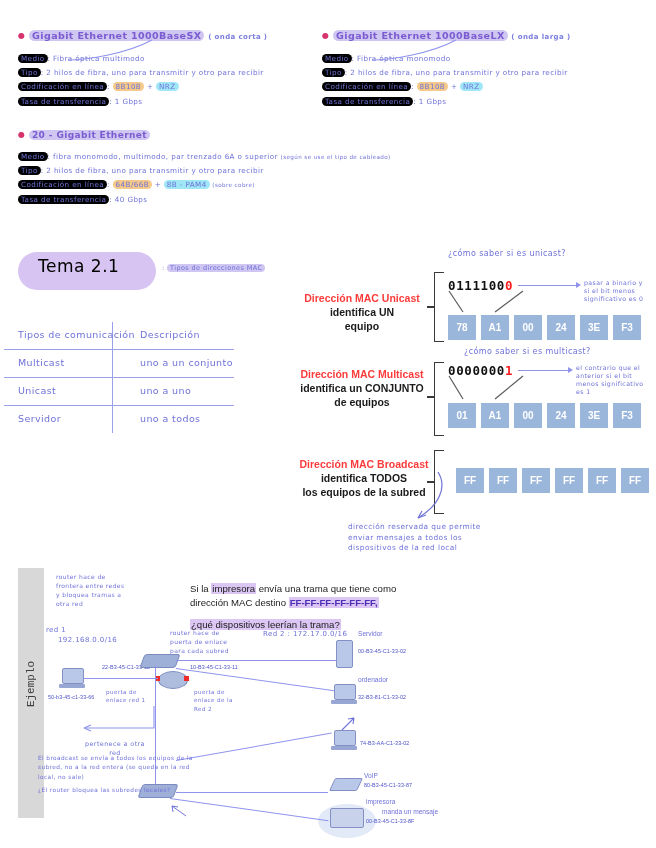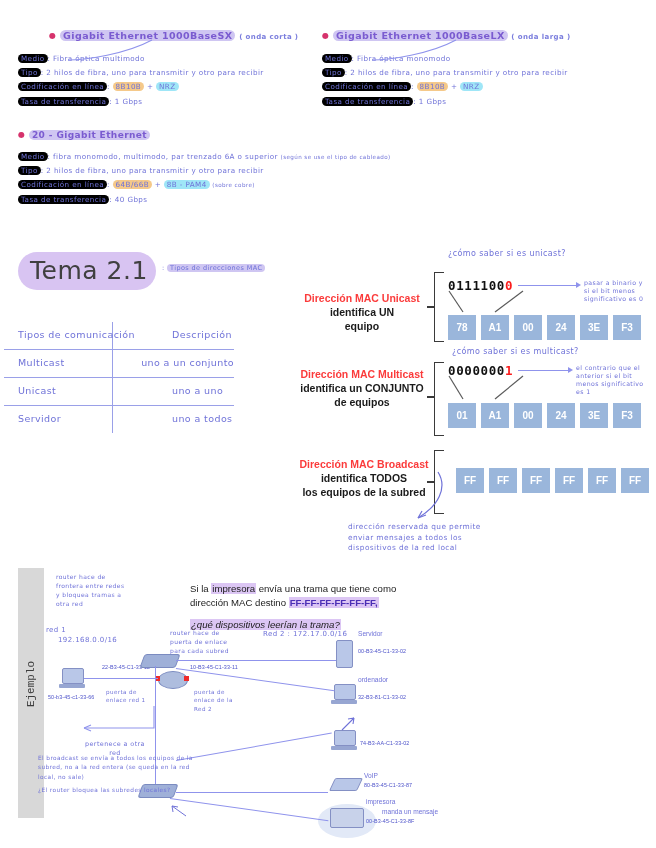--- a/index.html
+++ b/index.html
@@ -32,32 +32,32 @@
 
   
   .abs{position:absolute;}
 
   
   #tema-badge{
     left:18px;top:252px;width:138px;height:38px;
     background:#d8c4f2;border-radius:19px;
   }
   #tema-badge .t{
-    position:absolute;left:12px;top:4px;
+    position:absolute;left:20px;top:4px;
     font-family:"DejaVu Sans", sans-serif;
-    font-size:25px;color:#404040;filter:blur(.3px);
+    font-size:17px;color:#000000;filter:blur(.3px);
     letter-spacing:.5px;
   }
 
   
   #types-table{left:4px;top:322px;width:230px;}
   #types-table .row{display:flex;height:27px;align-items:center;border-bottom:1.4px solid #9aa0e8;}
   #types-table .row:last-child{border-bottom:none;}
   #types-table .c1{width:108px;padding-left:14px;}
-  #types-table .c2{flex:1;padding-left:14px;margin-left:32px;}
+  #types-table .c2{flex:1;padding-left:14px;}
   #types-table .vline{position:absolute;left:108px;top:0;bottom:0;width:1.4px;background:#9aa0e8;}
   #types-table .hw{font-size:9.5px;}
 
   
   .mac-title{color:#fb3b3b;font-size:10.5px;font-weight:bold;}
   .mac-sub{color:#1a1a1a;font-size:10.5px;font-weight:bold;}
   .mac-label{text-align:center;line-height:1.32;}
 
   .bracket{
     position:absolute;border:1.6px solid #3a3a3a;border-right:none;
@@ -119,21 +119,21 @@
   .halo{position:absolute;width:58px;height:34px;border-radius:50%;background:#e2e9f7;}
   .link{position:absolute;background:#8f93ec;height:1.1px;transform-origin:0 0;}
   .vlink{position:absolute;background:#8f93ec;width:1.1px;}
 </style>
 </head>
 <body>
 
 <div class="page">
 
   <div class="abs" style="left:18px;top:30px;">
-    <div class="hw hw-purple" style="font-size:9.5px;font-weight:bold;margin-left:31px;">
+    <div class="hw hw-purple" style="font-size:9.5px;font-weight:bold;">
       <span class="bullet">●</span>
       <span class="hl hl-lav">Gigabit Ethernet 1000BaseSX</span>
       <span class="hw" style="font-size:7px;color:#7a7ddd;">( onda corta )</span>
     </div>
 
     <div class="abs" style="left:0px;top:24px;">
       <div class="hw hw-blur" style="font-size:7.2px;margin-bottom:5px;">
         <span class="hl hl-pink">Medio</span>:
         <span>Fibra óptica multimodo</span>
       </div>
@@ -268,21 +268,21 @@
 
   <div class="abs byte-row" style="left:448px;top:315px;">
     <div class="byte">78</div>
     <div class="byte">A1</div>
     <div class="byte">00</div>
     <div class="byte">24</div>
     <div class="byte">3E</div>
     <div class="byte">F3</div>
   </div>
 
-  <div class="abs hw hw-blur" style="left:452px;top:347px;font-size:8px;">¿cómo saber si es multicast?</div>
+  <div class="abs hw hw-blur" style="left:464px;top:347px;font-size:8px;">¿cómo saber si es multicast?</div>
 
   <div class="abs mac-label" style="left:288px;top:368px;width:148px;">
     <div class="mac-title">Dirección MAC Multicast</div>
     <div class="mac-sub">identifica un CONJUNTO</div>
     <div class="mac-sub">de equipos</div>
   </div>
   <div class="bracket" style="left:434px;top:362px;height:72px;"></div>
   <div class="bracket-tick" style="left:427px;top:396px;"></div>
 
   <div class="abs bits" style="left:448px;top:363px;">
@@ -334,21 +334,21 @@
       <span>Ejemplo</span>
     </div>
 
     <div class="abs" style="left:172px;top:14px;width:250px;">
       <div class="q-text">
         <span>Si la </span><span class="q-hl">impresora</span><span> envía una trama que tiene como</span>
       </div>
       <div class="q-text">
         <span>dirección MAC destino </span><span class="q-hl-b">FF-FF-FF-FF-FF-FF,</span>
       </div>
-      <div class="q-text" style="margin-top:7px;font-style:italic;">
+      <div class="q-text" style="margin-top:7px;">
         <span class="q-hl">¿qué dispositivos leerían la trama?</span>
       </div>
     </div>
 
     <div class="abs hw hw-blur" style="left:38px;top:4px;font-size:6px;width:72px;white-space:normal;line-height:1.5;">router hace de frontera entre redes y bloquea tramas a otra red</div>
     <div class="abs hw hw-blur" style="left:152px;top:60px;font-size:6px;width:72px;white-space:normal;line-height:1.5;">router hace de puerta de enlace para cada subred</div>
 
     <div class="abs hw hw-blur" style="left:28px;top:58px;font-size:7px;">red 1</div>
     <div class="abs hw hw-blur" style="left:40px;top:68px;font-size:7px;">192.168.0.0/16</div>
     <div class="abs hw hw-blur" style="left:245px;top:62px;font-size:7px;">Red 2 : 172.17.0.0/16</div>

